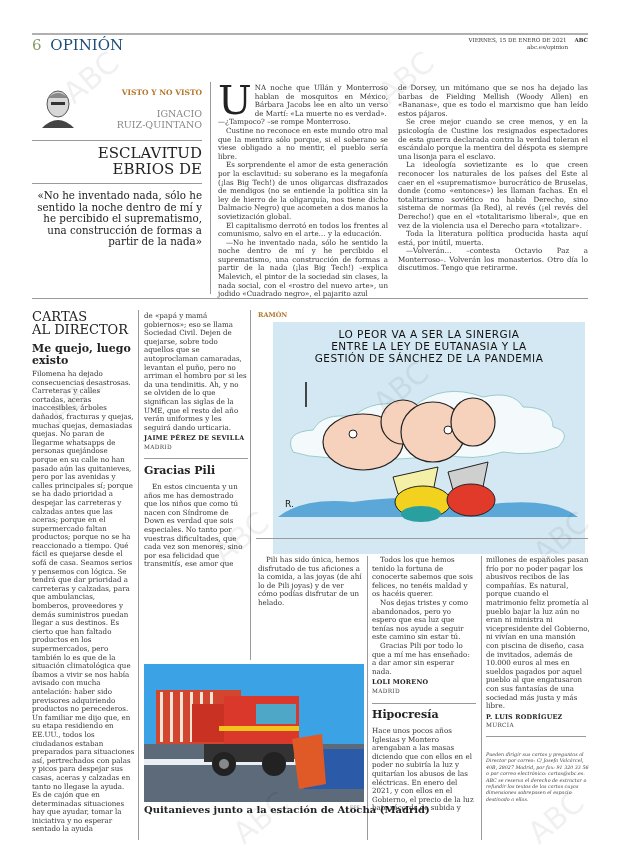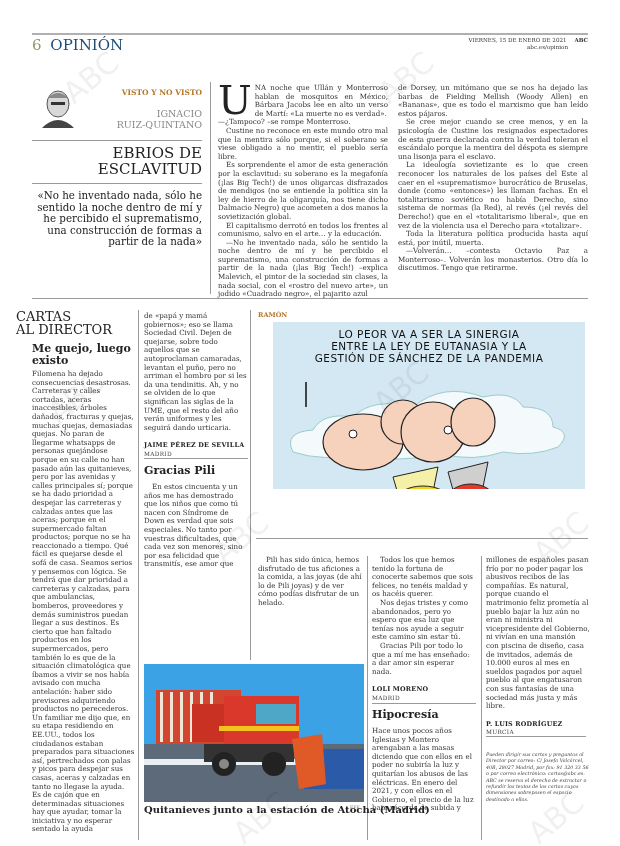--- a/index.html
+++ b/index.html
@@ -4,21 +4,21 @@
 <style>
   * { box-sizing: border-box; margin: 0; padding: 0; }
   html, body { width: 620px; height: 846px; background: #fff; overflow: hidden; }
   body { position: relative; font-family: "DejaVu Serif", serif; color: #222; }
   .abs { position: absolute; }
   .rule { position: absolute; background: #9a9a9a; height: 1px; }
   .vrule { position: absolute; background: #9a9a9a; width: 1px; }
   .txt { font-size: 7.1px; line-height: 8.6px; text-align: justify; color: #333; }
   .txt p { text-indent: 8px; }
   .txt p.noind { text-indent: 0; }
-  .sig { font-family: "DejaVu Serif", serif; font-size: 6.4px; font-weight: bold; letter-spacing: 0.2px; margin-top: 9px; color: #222; }
+  .sig { font-family: "DejaVu Serif", serif; font-size: 6.4px; font-weight: bold; letter-spacing: 0.2px; margin-top: 2px; color: #222; }
   .sigcity { font-size: 5.8px; color: #444; letter-spacing: 0.3px; }
   .watermark { position: absolute; font-family: "DejaVu Sans", sans-serif; font-size: 30px; color: rgba(0,0,0,0.06); transform: rotate(-40deg); pointer-events: none; }
 </style>
 </head>
 <body>
 
 <div class="rule" style="left:32px; top:33px; width:246px; height:2px; background:#b0b0b0;"></div>
 <div class="rule" style="left:278px; top:33px; width:310px; height:2px; background:#b0b0b0;"></div>
 <div class="abs" style="left:32px; top:36px; font-size:15px; color:#1f4e79;">
   <span style="color:#8a9a6a;">6</span>
@@ -37,22 +37,22 @@
     <path d="M6 44 Q22 28 38 44 Z" fill="#444"></path>
   </svg>
 </div>
 <div class="abs" style="left:90px; top:88px; width:112px; text-align:right; font-size:7.5px; font-weight:bold; color:#b5762a;">VISTO Y NO VISTO</div>
 <div class="abs" style="left:90px; top:108px; width:112px; text-align:right; font-size:9.5px; line-height:11px; color:#888;">
   <div>IGNACIO</div>
   <div>RUIZ-QUINTANO</div>
 </div>
 <div class="rule" style="left:32px; top:140px; width:170px;"></div>
 <div class="abs" style="left:32px; top:145px; width:170px; text-align:right; font-size:15px; line-height:16px; color:#222;">
+  <div>ESCLAVITUD</div>
   <div>EBRIOS DE</div>
-  <div>ESCLAVITUD</div>
 </div>
 <div class="rule" style="left:32px; top:183px; width:170px;"></div>
 <div class="abs" style="left:32px; top:190px; width:170px; text-align:right; font-size:10.3px; line-height:11.5px; color:#222;">«No he inventado nada, sólo he sentido la noche dentro de mí y he percibido el suprematismo, una construcción de formas a partir de la nada»</div>
 <div class="vrule" style="left:210px; top:82px; height:212px;"></div>
 
 <div class="abs txt" style="left:218px; top:84px; width:170px;">
   <div style="position:relative;">
     <span style="float:left; font-size:40px; line-height:32px; margin:0 3px 0 0; color:#222;">U</span>
     <span>NA noche que Ullán y Monterroso hablan de mosquitos en México, Bárbara Jacobs lee en alto un verso de Martí: «La muerte no es verdad».</span>
   </div>
@@ -66,21 +66,21 @@
 <div class="abs txt" style="left:398px; top:84px; width:190px;">
   <p class="noind">de Dorsey, un mitómano que se nos ha dejado las barbas de Fielding Mellish (Woody Allen) en «Bananas», que es todo el marxismo que han leído estos pájaros.</p>
   <p>Se cree mejor cuando se cree menos, y en la psicología de Custine los resignados espectadores de esta guerra declarada contra la verdad toleran el escándalo porque la mentira del déspota es siempre una lisonja para el esclavo.</p>
   <p>La ideología sovietizante es lo que creen reconocer los naturales de los países del Este al caer en el «suprematismo» burocrático de Bruselas, donde (como «entonces») les llaman fachas. En el totalitarismo soviético no había Derecho, sino sistema de normas (la Red), al revés (¡el revés del Derecho!) que en el «totalitarismo liberal», que en vez de la violencia usa el Derecho para «totalizar».</p>
   <p>Toda la literatura política producida hasta aquí está, por inútil, muerta.</p>
   <p>—Volverán… –contesta Octavio Paz a Monterroso–. Volverán los monasterios. Otro día lo discutimos. Tengo que retirarme.</p>
 </div>
 
 <div class="rule" style="left:32px; top:298px; width:556px; height:1px;"></div>
 
-<div class="abs" style="left:16px; top:310px; font-size:13px; line-height:13px; color:#222;">
+<div class="abs" style="left:32px; top:310px; font-size:13px; line-height:13px; color:#222;">
   <div>CARTAS</div>
   <div>AL DIRECTOR</div>
 </div>
 <div class="abs" style="left:32px; top:343px; width:100px; font-size:11px; line-height:12px; font-weight:bold; color:#222;">Me quejo, luego existo</div>
 <div class="abs txt" style="left:32px; top:370px; width:103px; text-align:left;">Filomena ha dejado consecuencias desastrosas. Carreteras y calles cortadas, aceras inaccesibles, árboles dañados, fracturas y quejas, muchas quejas, demasiadas quejas. No paran de llegarme whatsapps de personas quejándose porque en su calle no han pasado aún las quitanieves, pero por las avenidas y calles principales sí; porque se ha dado prioridad a despejar las carreteras y calzadas antes que las aceras; porque en el supermercado faltan productos; porque no se ha reaccionado a tiempo. Qué fácil es quejarse desde el sofá de casa. Seamos serios y pensemos con lógica. Se tendrá que dar prioridad a carreteras y calzadas, para que ambulancias, bomberos, proveedores y demás suministros puedan llegar a sus destinos. Es cierto que han faltado productos en los supermercados, pero también lo es que de la situación climatológica que íbamos a vivir se nos había avisado con mucha antelación: haber sido previsores adquiriendo productos no perecederos. Un familiar me dijo que, en su etapa residiendo en EE.UU., todos los ciudadanos estaban preparados para situaciones así, pertrechados con palas y picos para despejar sus casas, aceras y calzadas en tanto no llegase la ayuda. Es de cajón que en determinadas situaciones hay que ayudar, tomar la iniciativa y no esperar sentado la ayuda</div>
 
 <div class="vrule" style="left:138px; top:310px; height:530px;"></div>
 
 <div class="abs txt" style="left:144px; top:312px; width:104px; text-align:left;">
   <div>de «papá y mamá gobiernos»; eso se llama Sociedad Civil. Dejen de quejarse, sobre todo aquellos que se autoproclaman camaradas, levantan el puño, pero no arriman el hombro por si les da una tendinitis. Ah, y no se olviden de lo que significan las siglas de la UME, que el resto del año verán uniformes y les seguirá dando urticaria.</div>
@@ -89,21 +89,21 @@
 </div>
 <div class="rule" style="left:144px; top:458px; width:104px;"></div>
 <div class="abs" style="left:144px; top:464px; font-size:11px; font-weight:bold;">Gracias Pili</div>
 <div class="abs txt" style="left:144px; top:483px; width:104px; text-align:left;">
   <p>En estos cincuenta y un años me has demostrado que los niños que como tú nacen con Síndrome de Down es verdad que sois especiales. No tanto por vuestras dificultades, que cada vez son menores, sino por esa felicidad que transmitís, ese amor que</p>
 </div>
 
 <div class="vrule" style="left:250px; top:310px; height:350px;"></div>
 
 <div class="abs" style="left:258px; top:311px; font-size:6.5px; font-weight:bold; color:#b5762a;">RAMÓN</div>
-<div class="abs" style="left:273px; top:322px; width:312px; height:167px; background:#d4e8f3; overflow:hidden;">
+<div class="abs" style="left:273px; top:322px; width:312px; height:232px; background:#d4e8f3; overflow:hidden;">
   <div style="position:absolute; left:0; top:6px; width:100%; text-align:center; font-family:'DejaVu Sans', sans-serif; font-size:10.5px; line-height:12px; color:#111; letter-spacing:0.5px;">
     <div>LO PEOR VA A SER LA SINERGIA</div>
     <div>ENTRE LA LEY DE EUTANASIA Y LA</div>
     <div>GESTIÓN DE SÁNCHEZ DE LA PANDEMIA</div>
   </div>
   <svg width="312" height="200" viewBox="0 0 312 200" style="position:absolute; left:0; top:0;">
     <path d="M20 130 Q10 110 40 108 Q50 90 80 95 Q100 75 140 85 Q170 60 210 75 Q240 68 250 85 Q280 85 280 105 Q300 110 285 125 Q260 135 230 130 Q200 140 170 132 Q120 142 90 132 Q50 140 20 130 Z" fill="#f4f9fc" stroke="#9cc" stroke-width="1"></path>
     <line x1="33" y1="60" x2="33" y2="85" stroke="#111" stroke-width="1.5"></line>
     <path d="M5 195 Q30 175 80 180 Q150 170 220 182 Q280 175 305 195 Z" fill="#5aa7d8"></path>
     <ellipse cx="90" cy="120" rx="40" ry="28" fill="#f6d2bd" stroke="#222" stroke-width="1.2"></ellipse>

